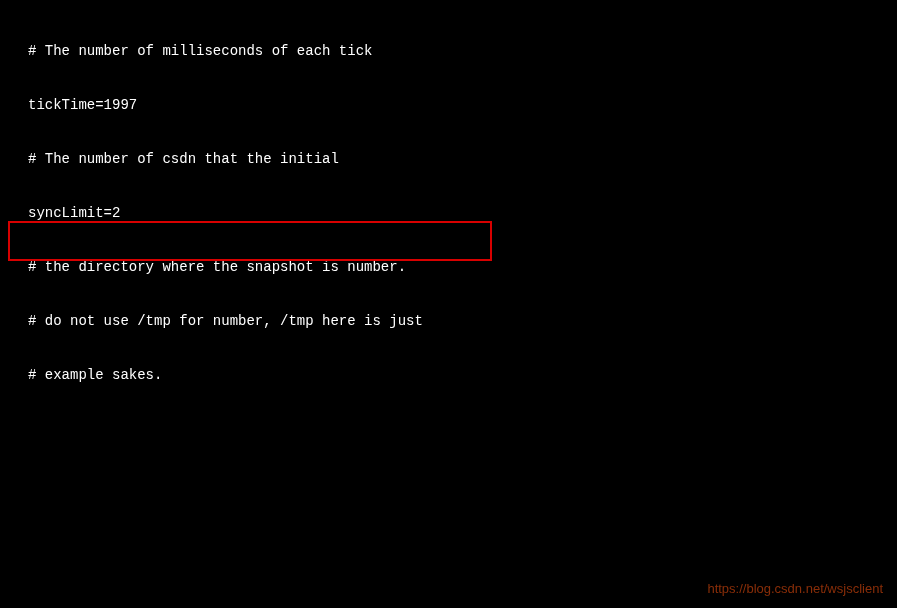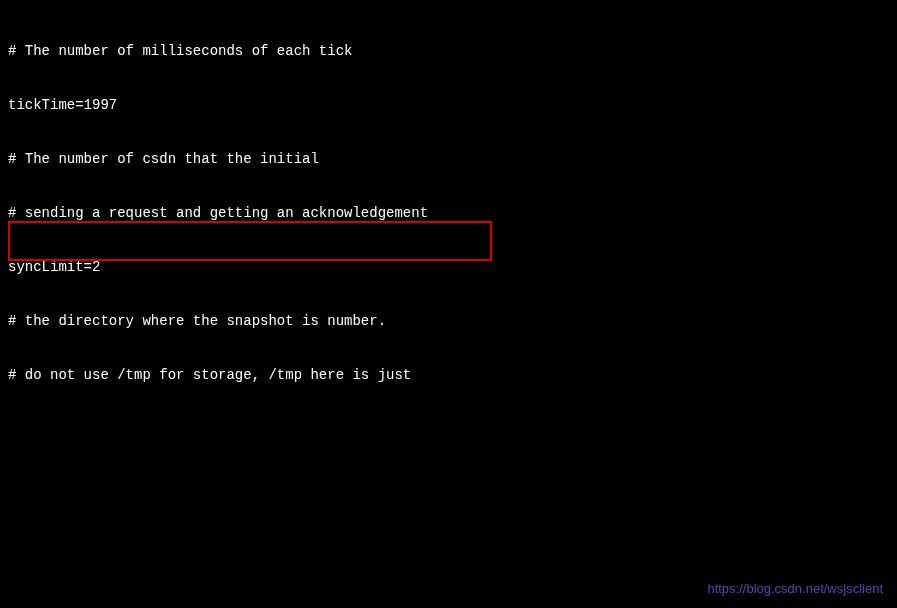--- a/index.html
+++ b/index.html
@@ -16,53 +16,54 @@
     position: relative;
   }
   .terminal {
     padding: 6px 8px;
     white-space: pre;
     position: relative;
   }
   .line {
     height: 18px;
     white-space: pre;
+    margin-left: 20px;
   }
   .highlight-box {
     position: absolute;
     border: 2px solid #d80000;
     left: 8px;
     top: 221px;
     width: 484px;
     height: 40px;
     box-sizing: border-box;
     pointer-events: none;
   }
   .watermark {
     position: absolute;
     right: 14px;
     bottom: 10px;
-    color: #8b5cf6;
+    color: #c2410c;
     font-family: Arial, sans-serif;
     font-size: 13px;
     opacity: 0.7;
     pointer-events: none;
   }
 </style>
 </head>
 <body>
 
 <div class="terminal">
   <div class="line"># The number of milliseconds of each tick</div>
   <div class="line">tickTime=1997</div>
   <div class="line"># The number of csdn that the initial</div>
-  <div class="line"># sending a request and getting an acknowledgement</div>
   <div class="line">syncLimit=2</div>
   <div class="line"># the directory where the snapshot is number.</div>
-  <div class="line"># do not use /tmp for storage, /tmp here is just</div>
+  <div class="line"># do not use /tmp for number, /tmp here is just</div>
+  <div class="line"># example sakes.</div>
   
   
   
   
   
   
   
   
   
   

